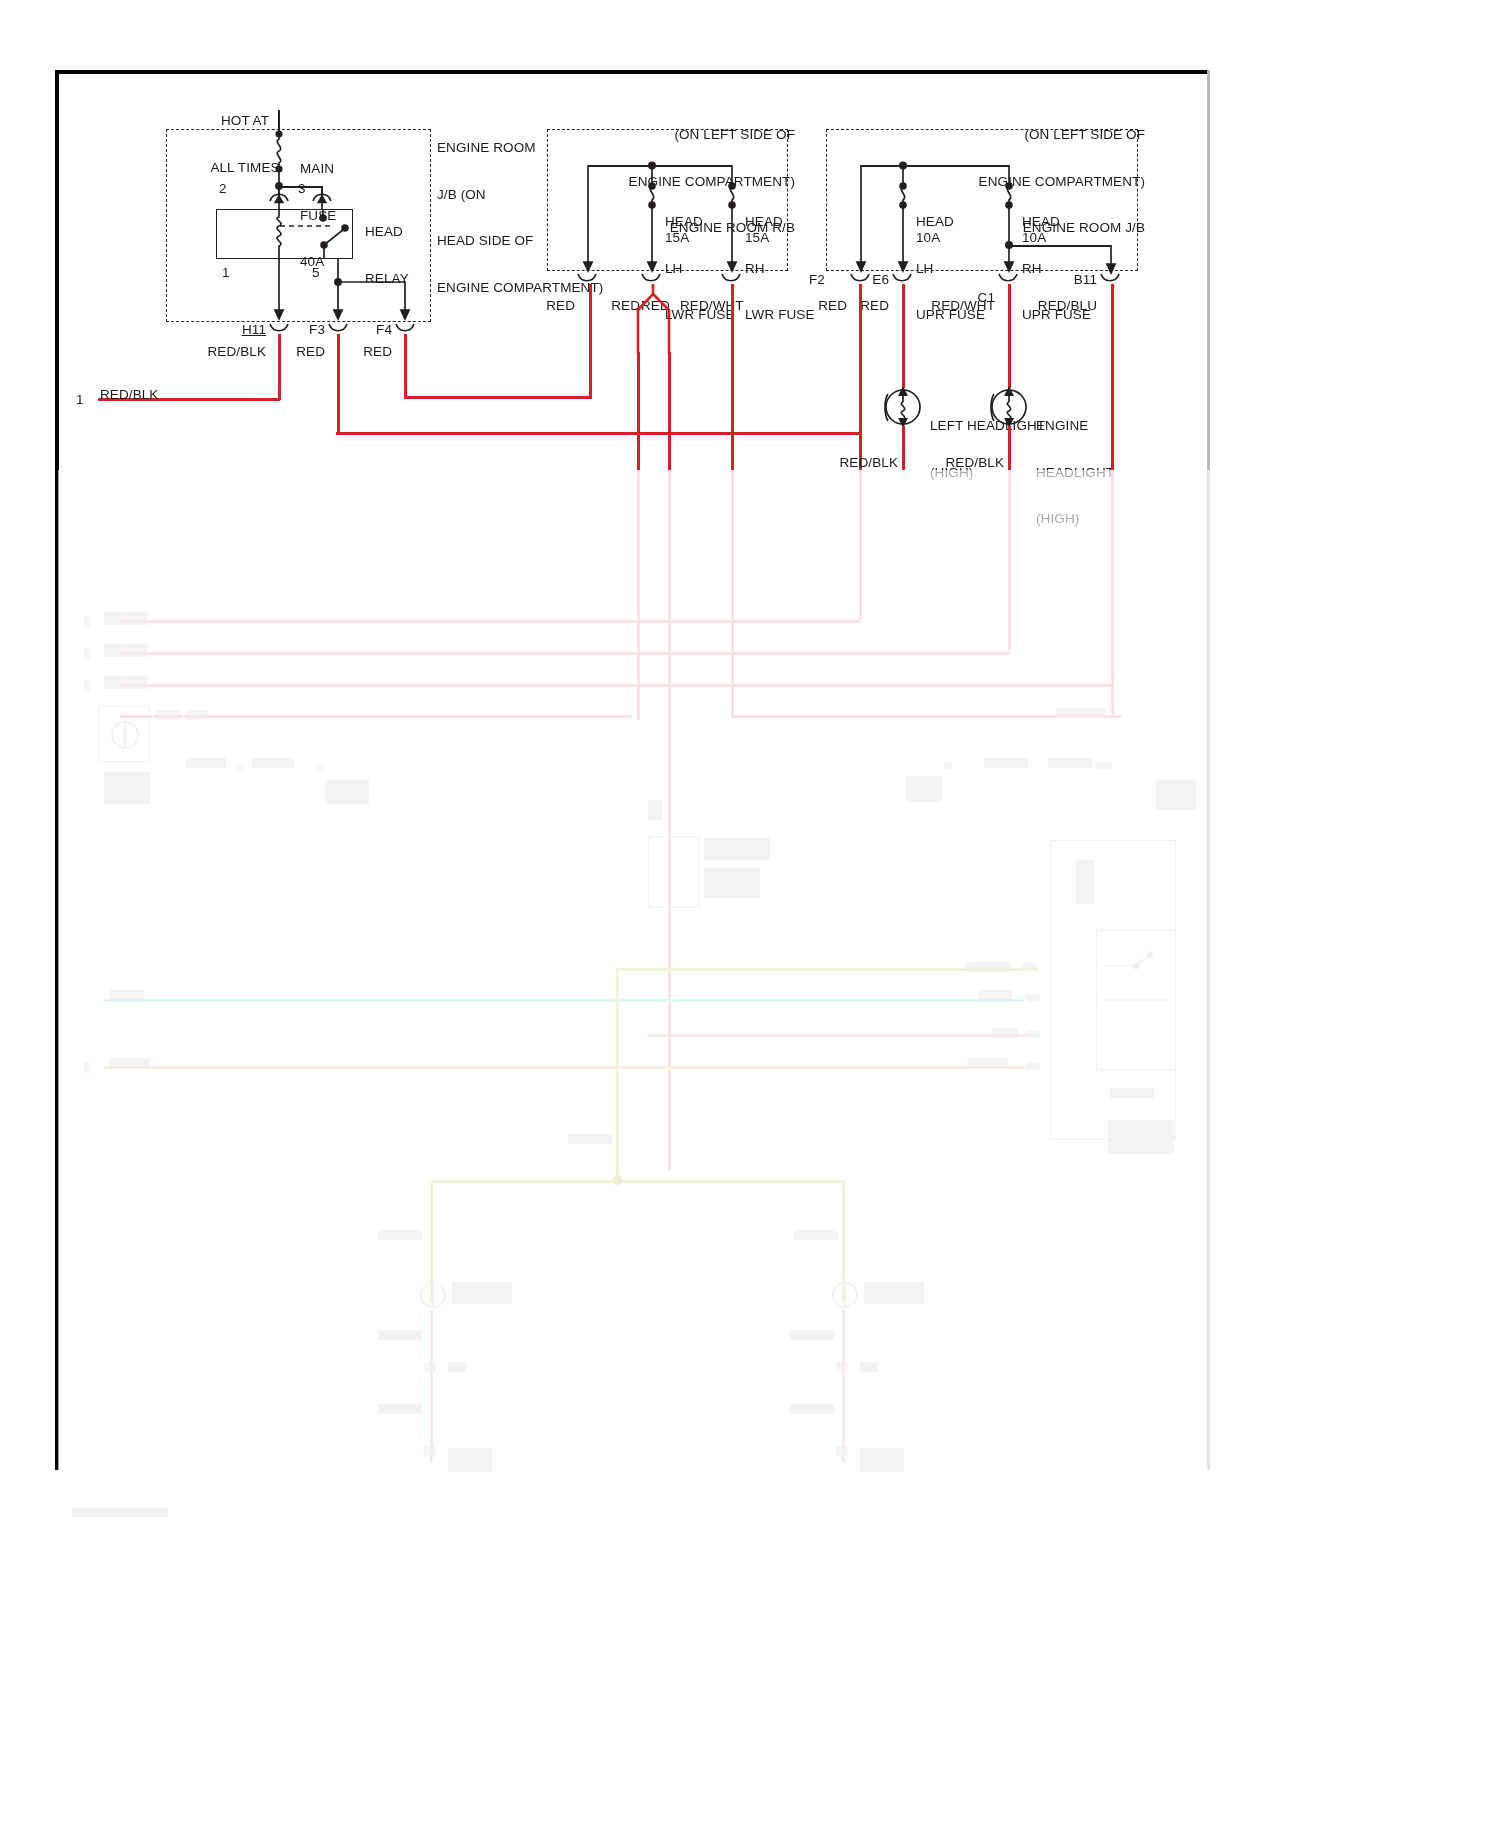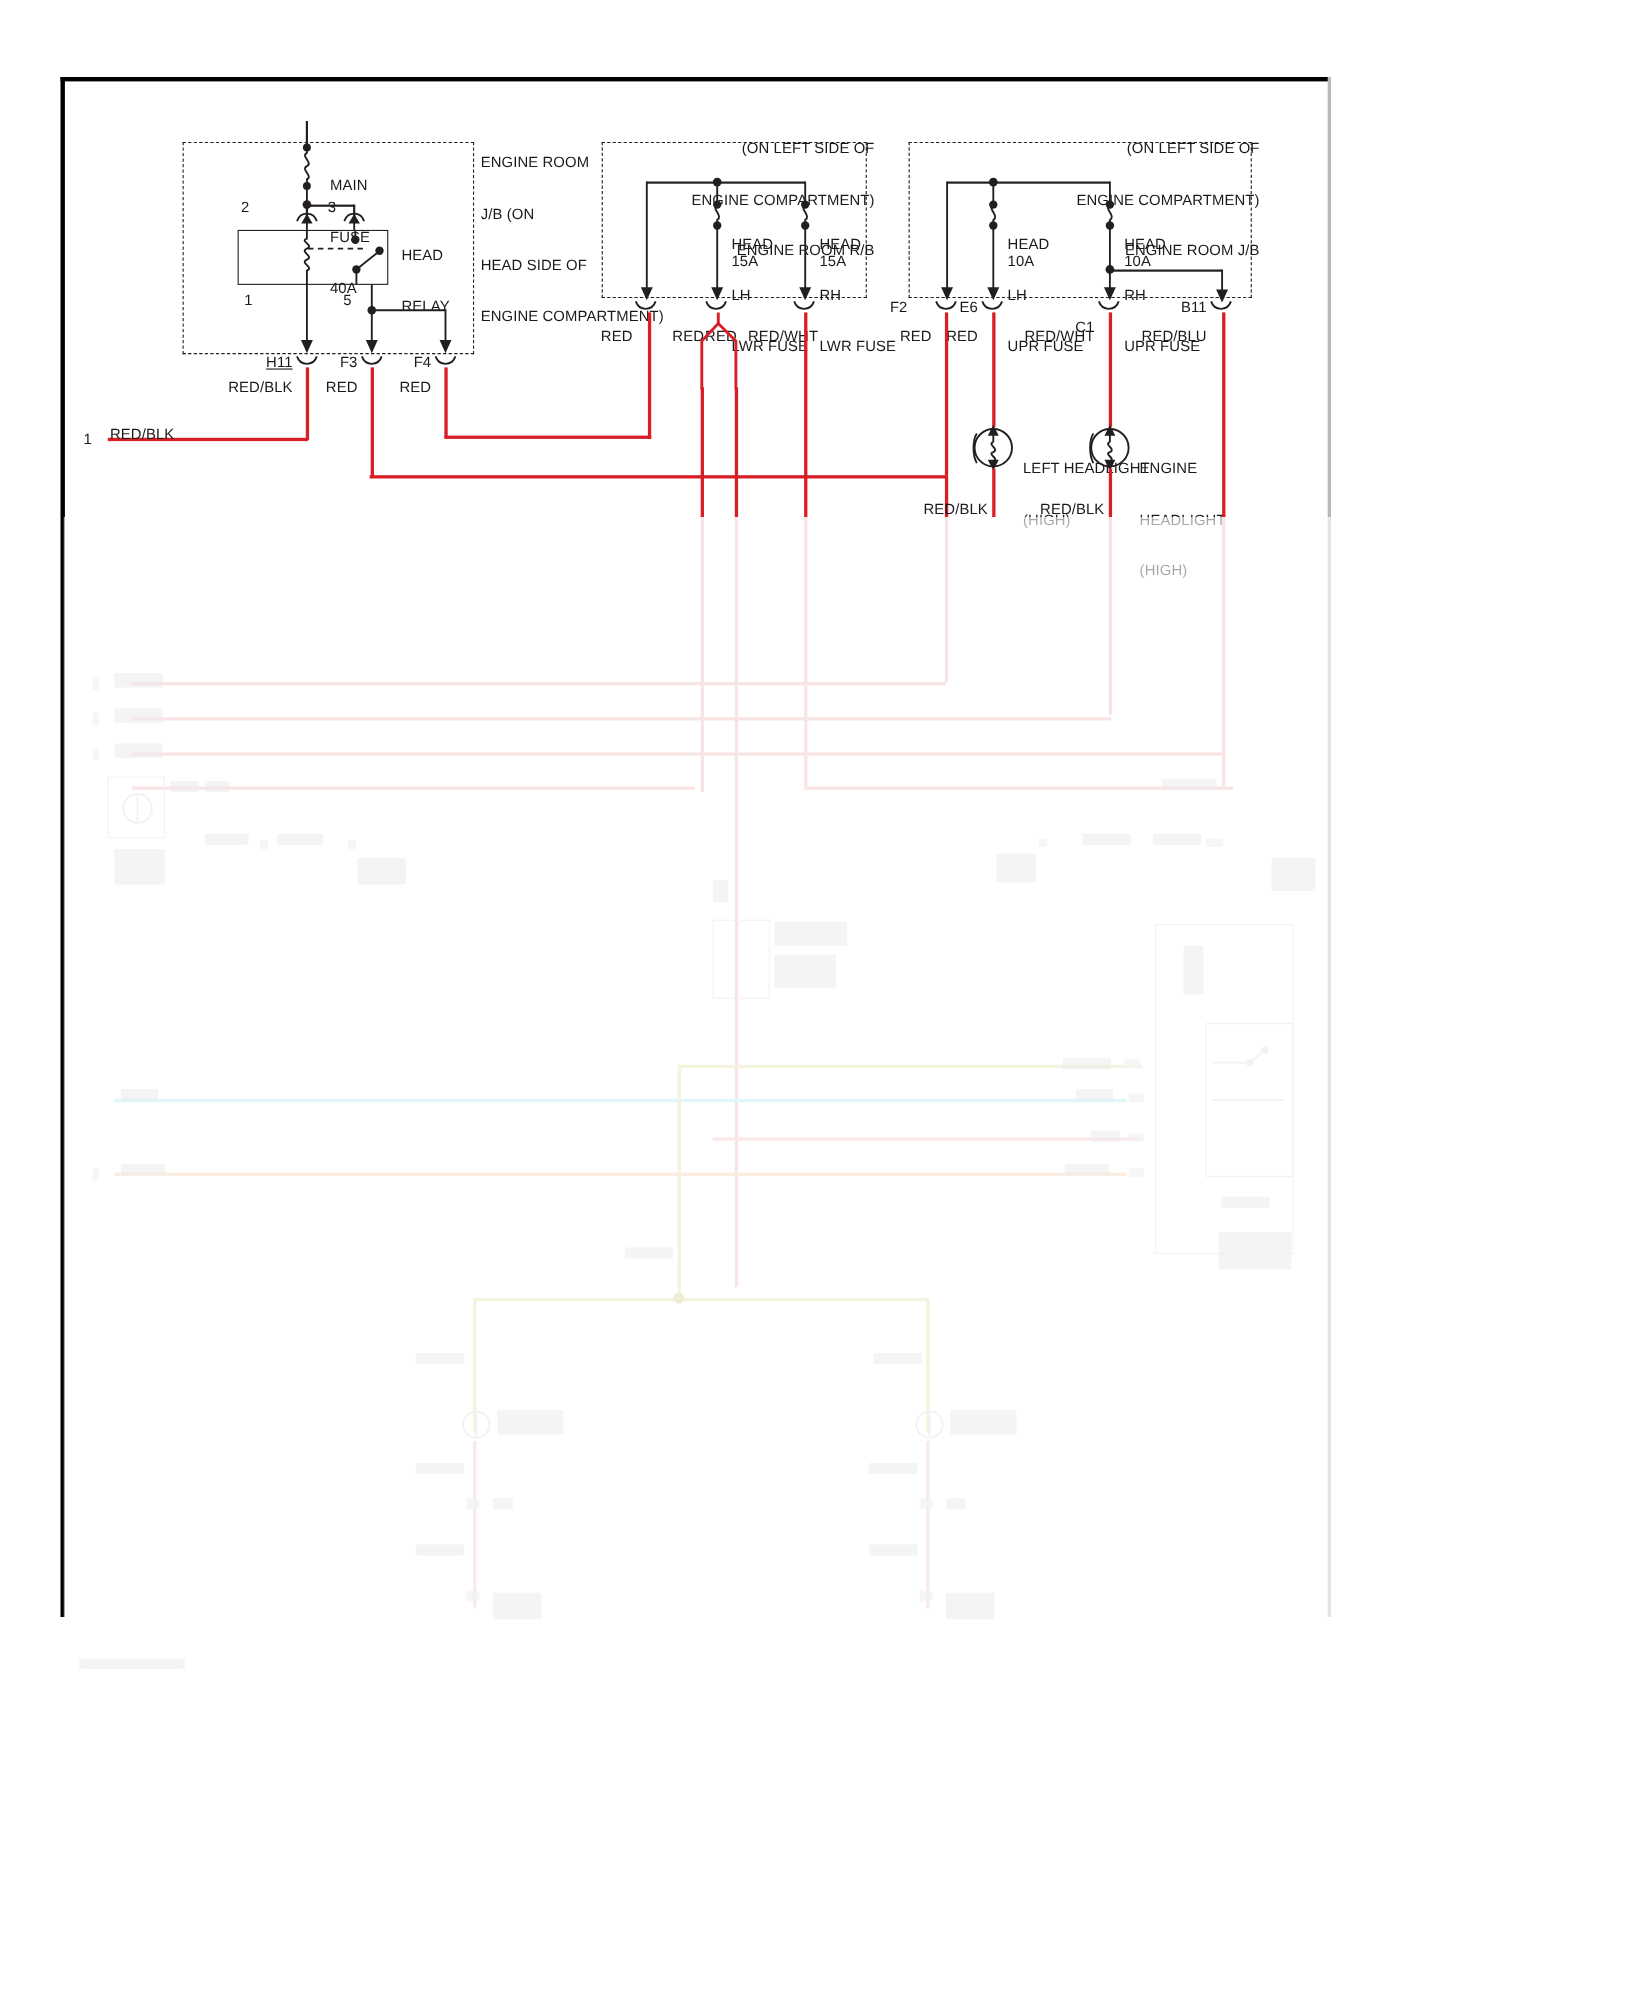--- a/index.html
+++ b/index.html
@@ -53,20 +53,24 @@
 </style>
 </head>
 <body>
 
 <div id="page">
 
   <div class="frame-t" style="left:55px;top:70px;width:1155px;"></div>
   <div class="frame-l" style="left:55px;top:70px;height:1400px;"></div>
   <div class="frame-r" style="left:1207px;top:70px;height:1400px;"></div>
 
+  <div class="lbl ctr" style="left:180px;top:82px;width:130px;">
+    <div>HOT AT</div>
+    <div>ALL TIMES</div>
+  </div>
 
   <div class="dashbox" style="left:166px;top:129px;width:265px;height:193px;"></div>
 
   <div class="lbl" style="left:437px;top:109px;width:200px;">
     <div>ENGINE ROOM</div>
     <div>J/B (ON</div>
     <div>HEAD SIDE OF</div>
     <div>ENGINE COMPARTMENT)</div>
   </div>
 

